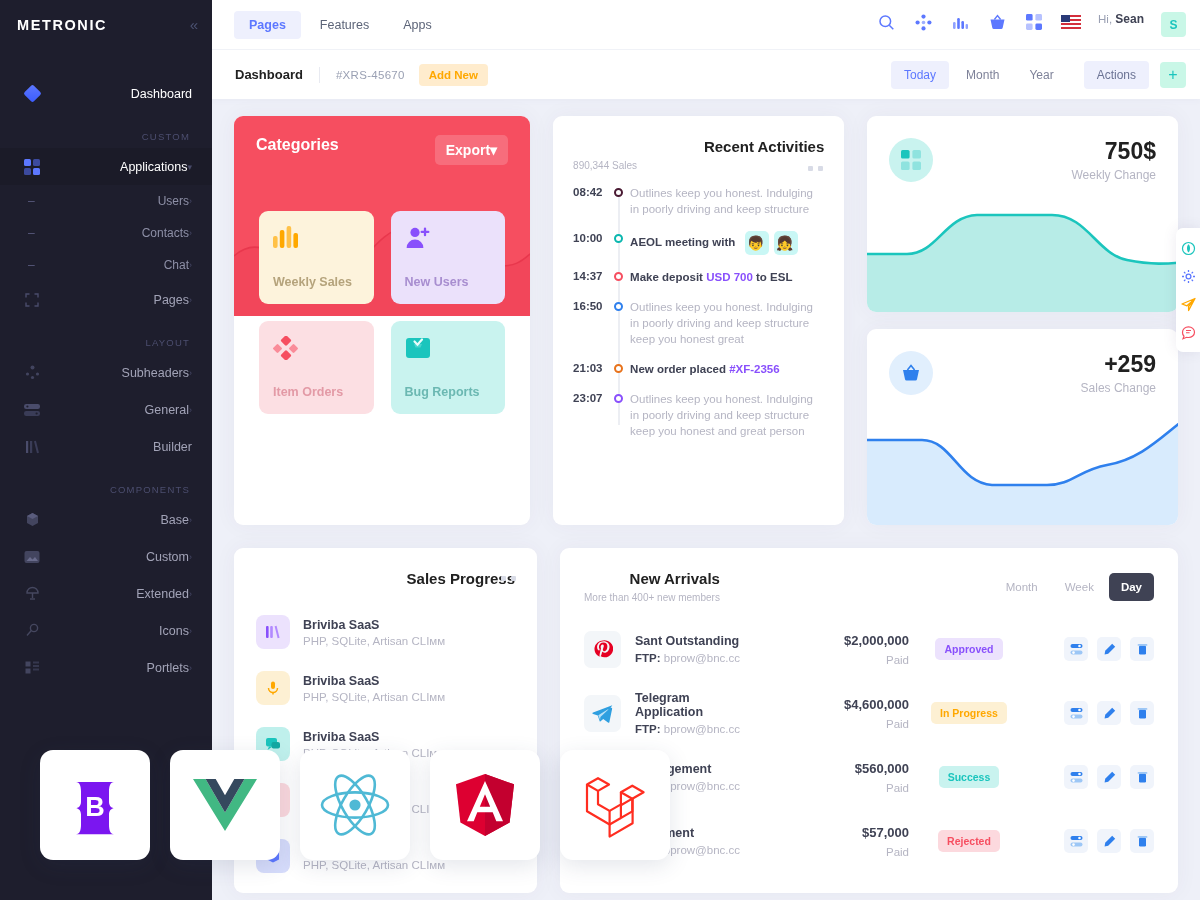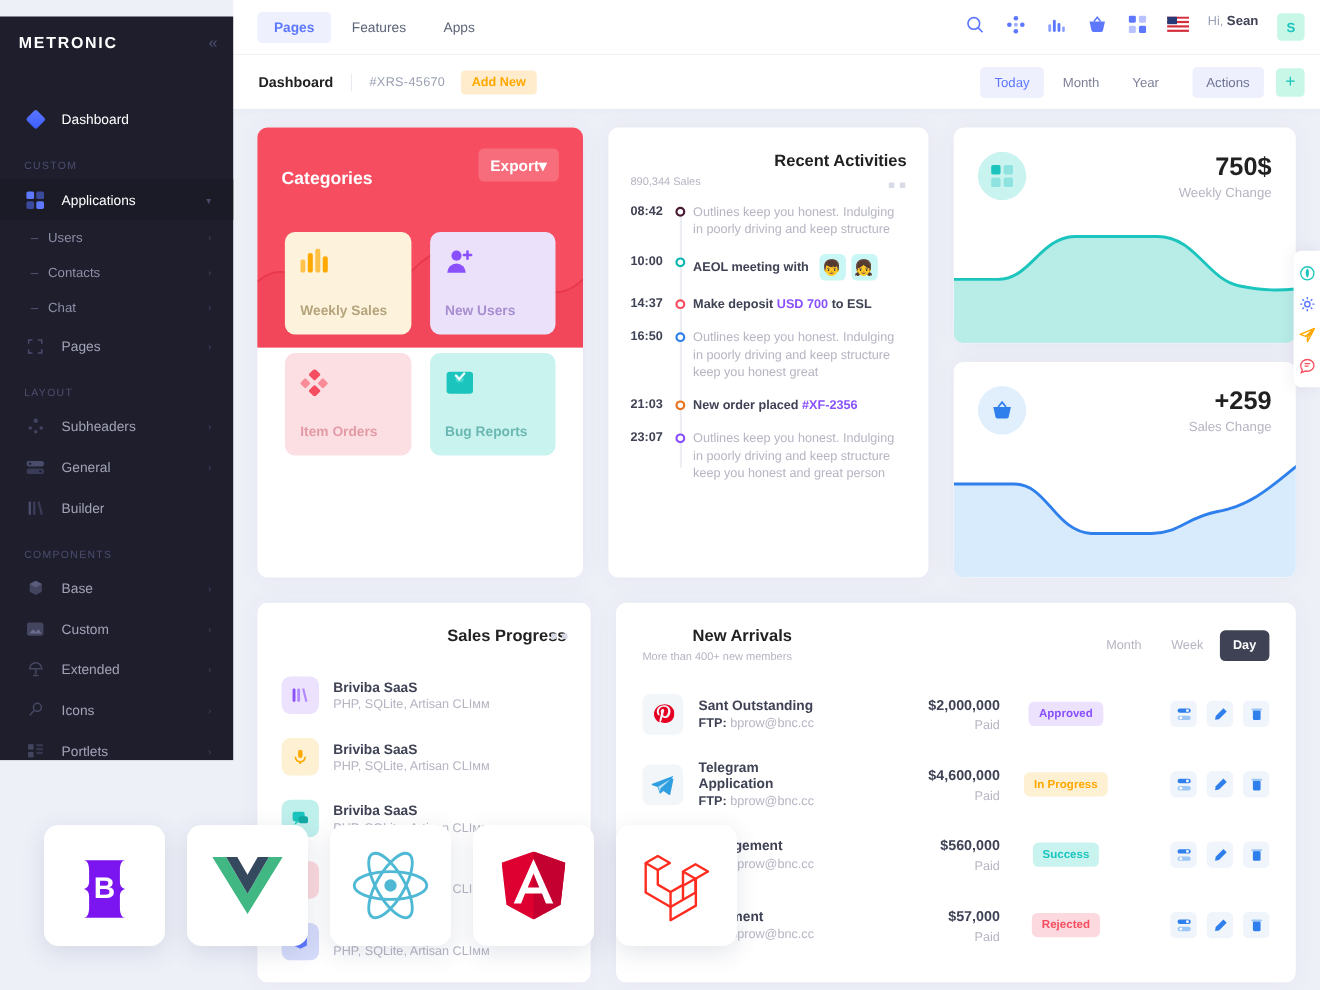--- a/index.html
+++ b/index.html
@@ -6,25 +6,26 @@
   body {
     width: 1200px; height: 900px;
     font-family: "Liberation Sans", sans-serif;
     background: #eef0f8;
     overflow: hidden;
     position: relative;
   }
 
   
   #sidebar {
-    position: absolute; left: 0; top: 15px;
-    width: 212px; height: 676px;
+    position: absolute; left: 0; top: 0;
+    width: 212px; height: 900px;
     background: #1e1e2d;
     color: #a2a3b7;
     z-index: 5;
+    text-align: right;
   }
   .brand {
     height: 49px; display: flex; align-items: center;
     justify-content: space-between; padding: 0 17px;
   }
   .brand-text {
     color: #fff; font-weight: bold; font-size: 14.5px; letter-spacing: 1.6px;
   }
   .brand-collapse { color: #4b5272; font-size: 15px; letter-spacing:-3px; }
   .sb-scroll { padding-top: 26px; }
@@ -101,21 +102,21 @@
 
   
   #content { position:absolute; left:212px; top:99px; right:0; bottom:0; padding:17px 22px; }
   .row1 { display:flex; gap:23px; }
   .card { background:#fff; border-radius:9px; box-shadow:0 0 22px rgba(82,63,105,0.05); }
 
   
   .cat-card { width: 303px; position:relative; }
   .cat-top {
     background:#f64e60; border-radius:9px 9px 0 0; height:200px;
-    padding:38px 22px 0; position:relative; overflow:hidden;
+    padding:20px 22px 0; position:relative; overflow:hidden;
   }
   .cat-title { color:#fff; font-size:16px; font-weight:bold; }
   .export-btn {
     position:absolute; right:22px; top:19px; background:rgba(255,255,255,0.18);
     color:#fff; font-size:14px; font-weight:bold; padding:7px 11px; border-radius:5px;
     display:flex; align-items:center; 
   }
   .cat-wave { position:absolute; left:0; bottom:0; width:100%; }
   .cat-tiles {
     position:relative; padding:0 25px 22px; display:grid;

